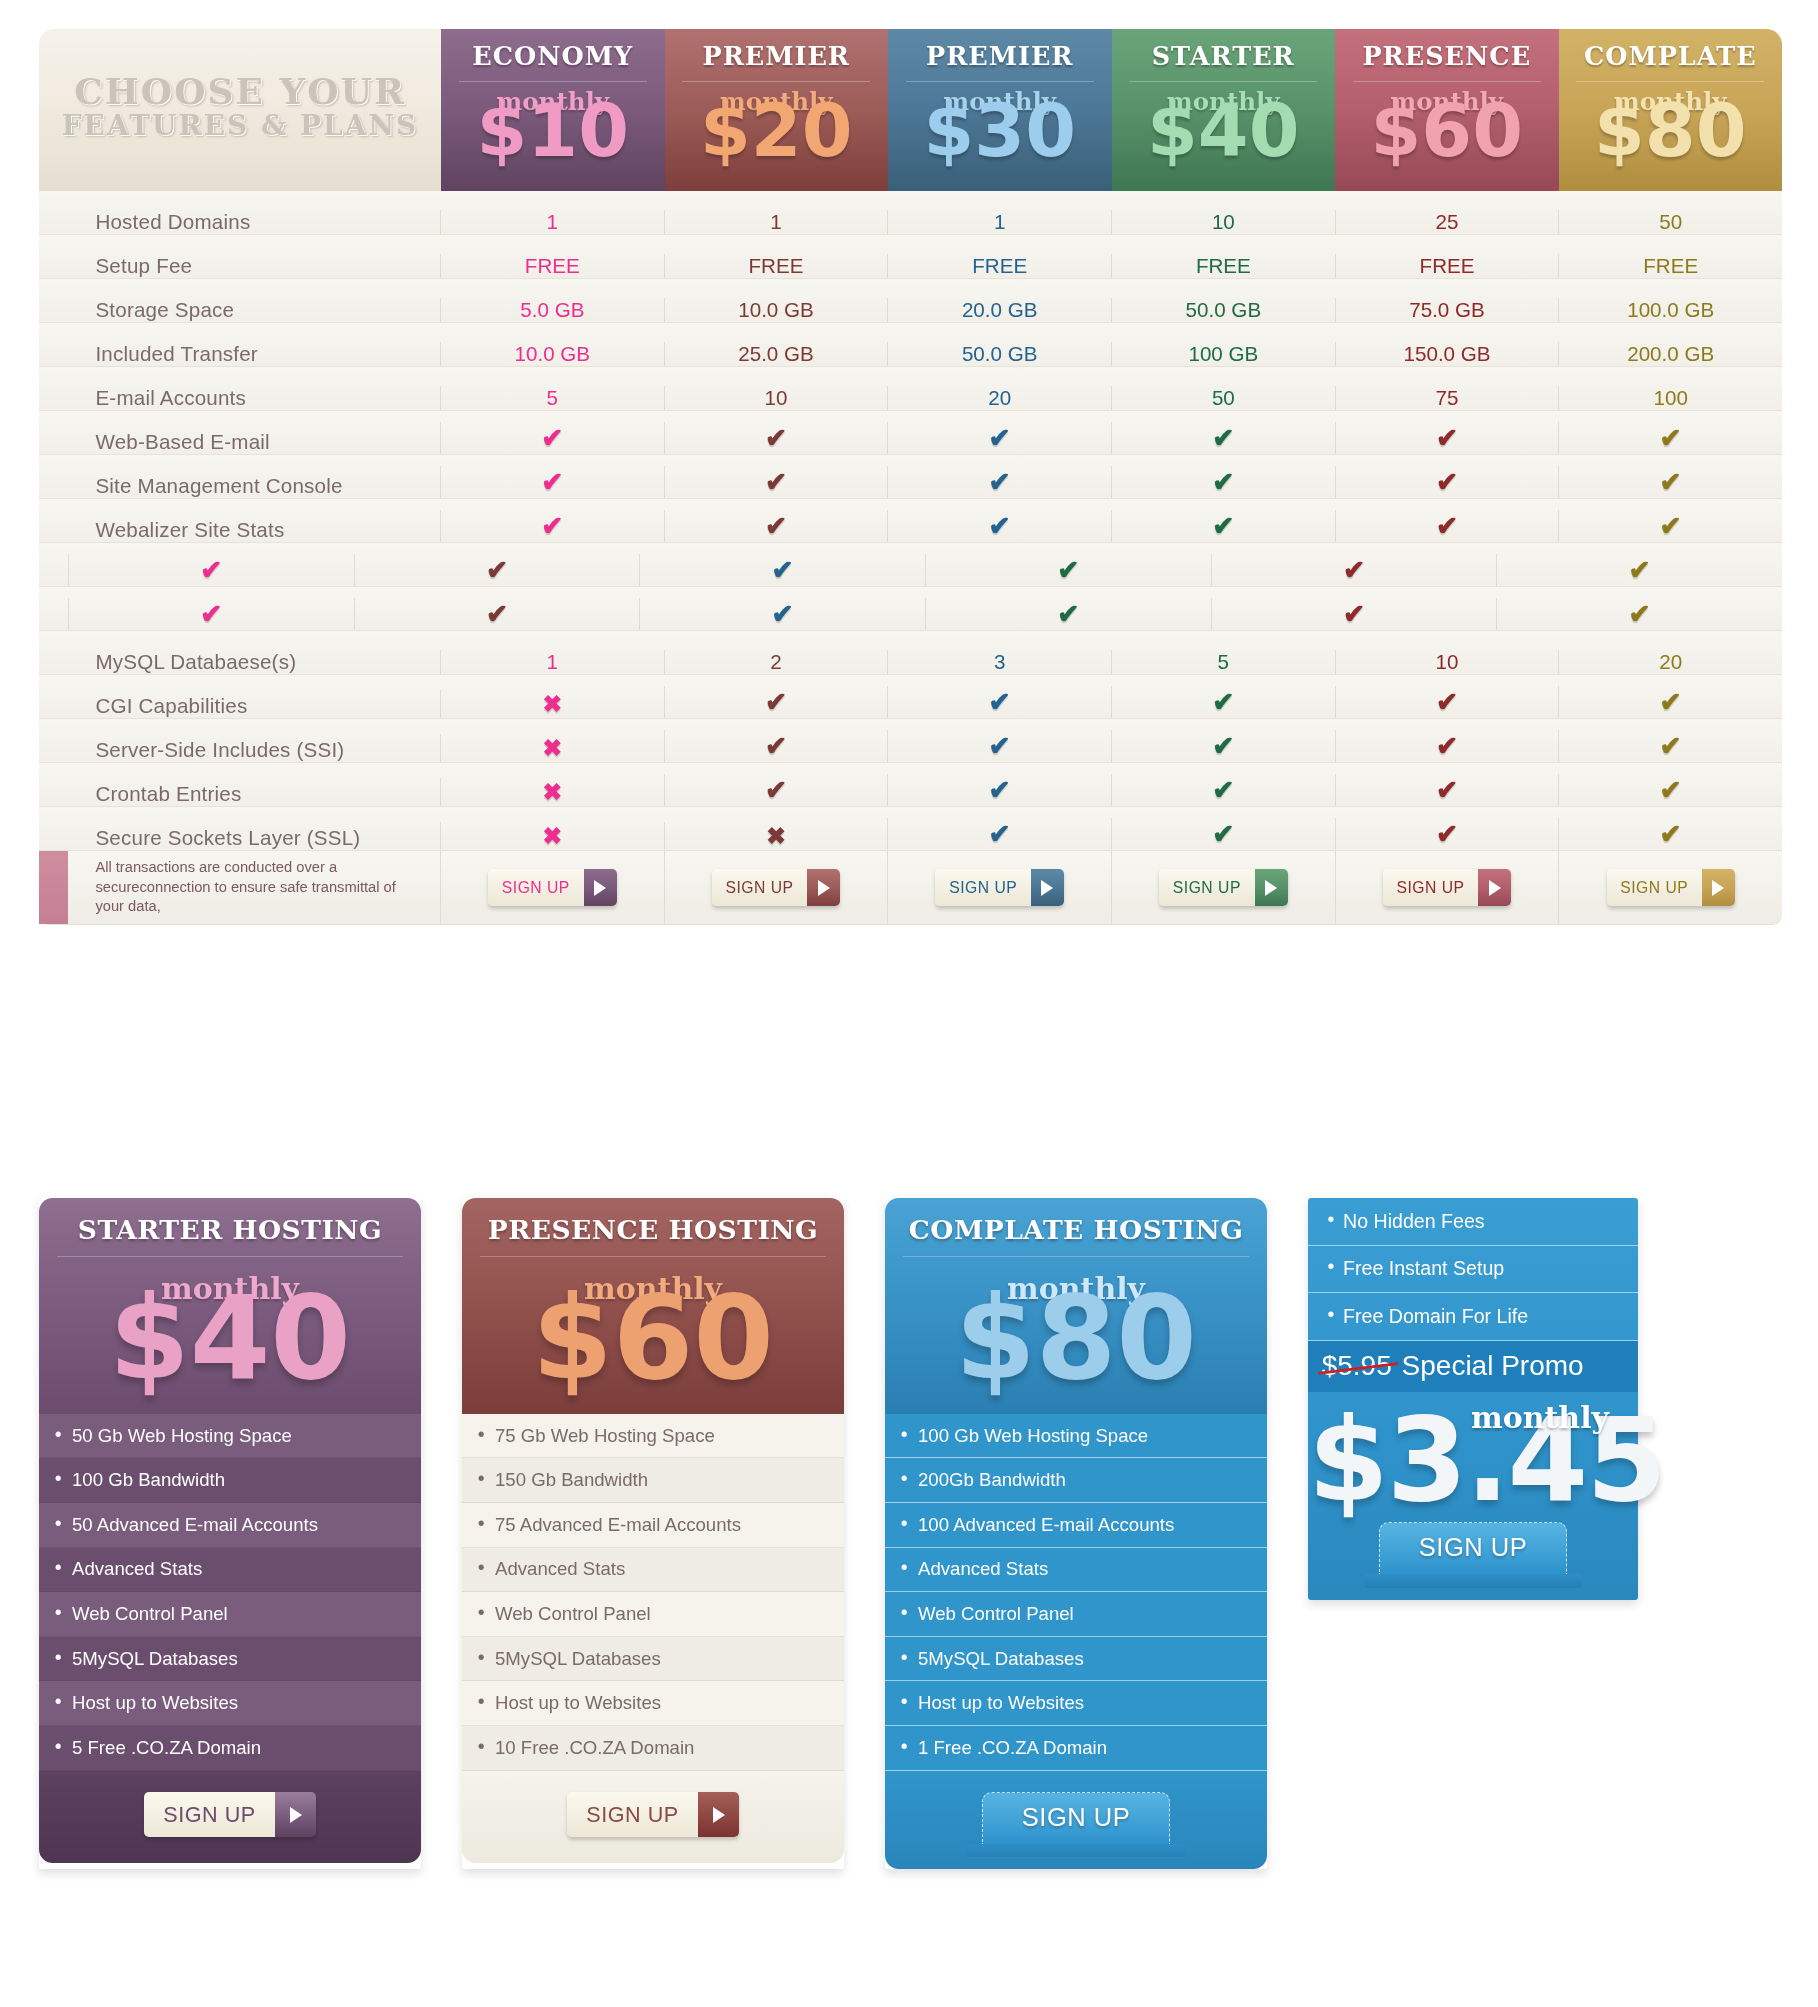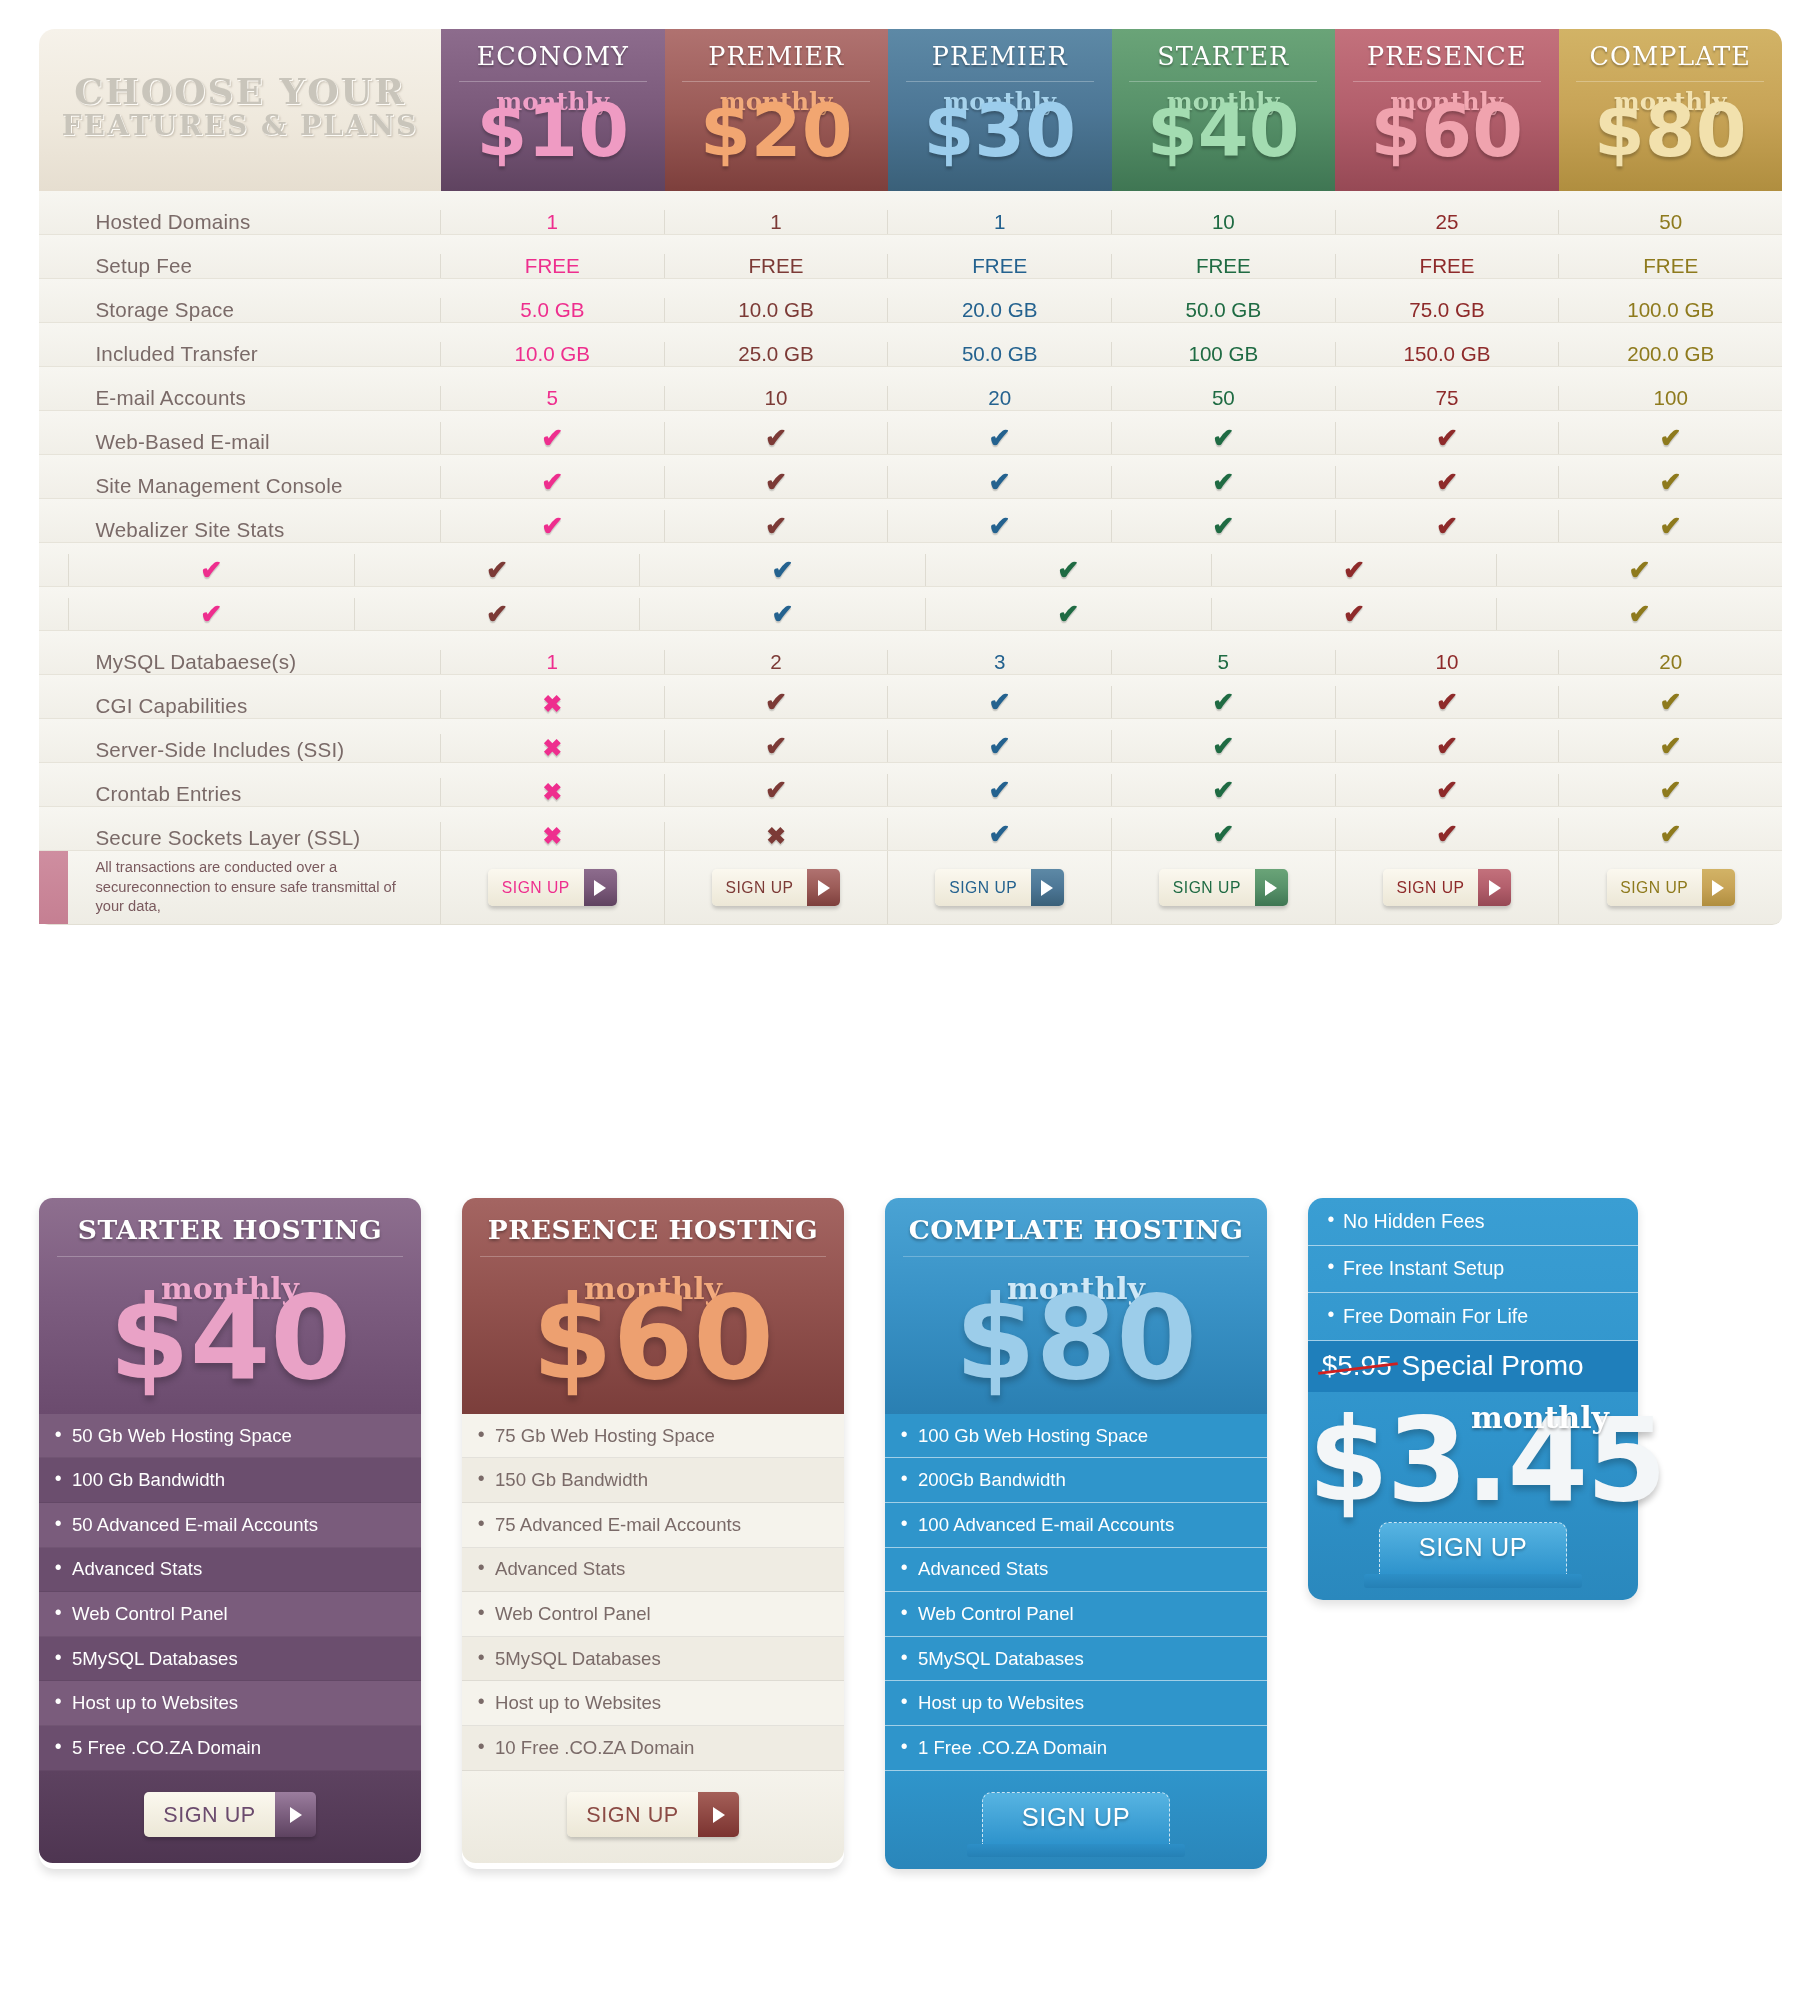--- a/index.html
+++ b/index.html
@@ -45,21 +45,21 @@
     flex: 1;
     position: relative;
     display: flex; flex-direction: column;
     align-items: center;
     padding-top: 11.8px;
     overflow: hidden;
   }
   .plan-col:last-child { border-radius: 0 15.7px 0 0; }
   .plan-col .pname {
     font-family: "DejaVu Serif", serif;
-    font-weight: normal;
+    font-weight: bold;
     font-size: 25.5px;
     color: #ffffff;
     letter-spacing: 1px;
     text-shadow: 0 2px 2px rgba(0,0,0,.3);
   }
   .plan-col .rule {
     width: 84%; height: 1px; margin: 9.8px 0 2px 0;
     background: rgba(255,255,255,.28);
   }
   .plan-col .mo {
@@ -162,21 +162,21 @@
   
   #cards-row {
     position: absolute;
     left: 39px; top: 1198px;
     width: 1754px;
     display: flex;
     gap: 41px;
   }
   .card {
     width: 382px;
-    border-radius: 15px;
+    border-radius: 3px;
     position: relative;
     box-shadow: 0 4.9px 9.8px rgba(0,0,0,.12);
   }
   .card .chead {
     border-radius: 13.7px 13.7px 0 0;
     padding: 15.7px 0 13.7px 0;
     text-align: center;
     position: relative;
     overflow: hidden;
   }

